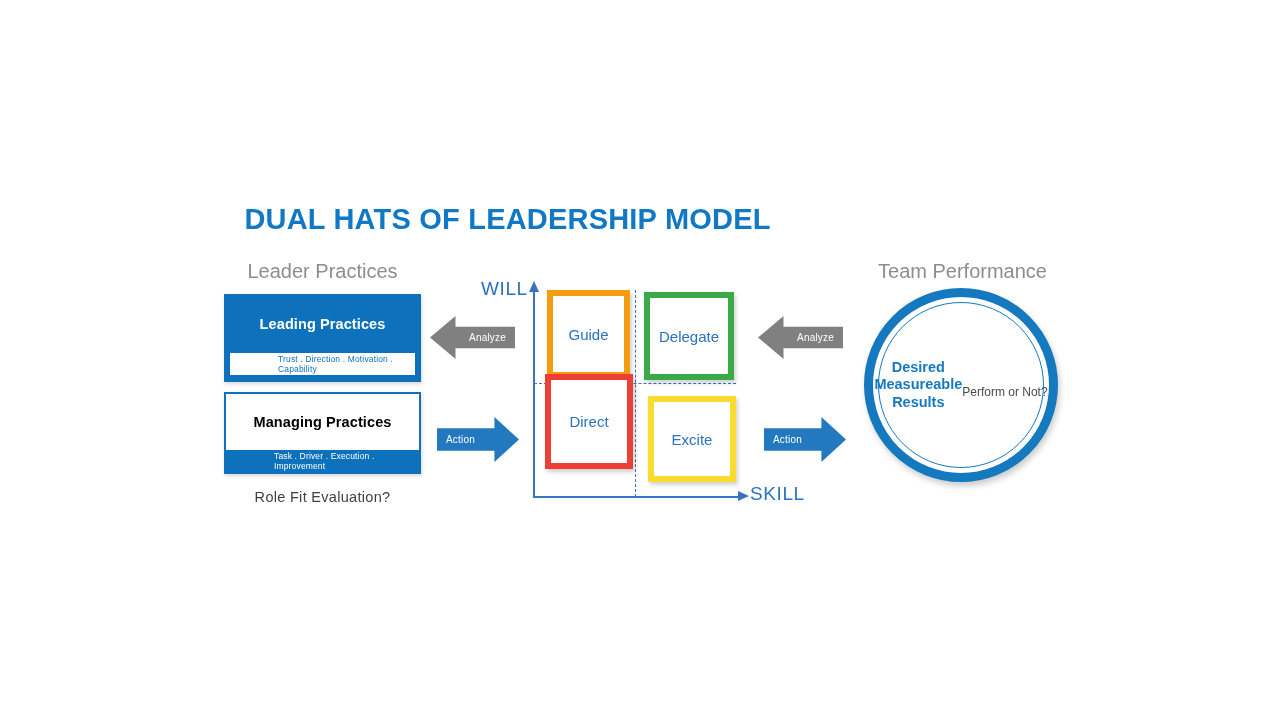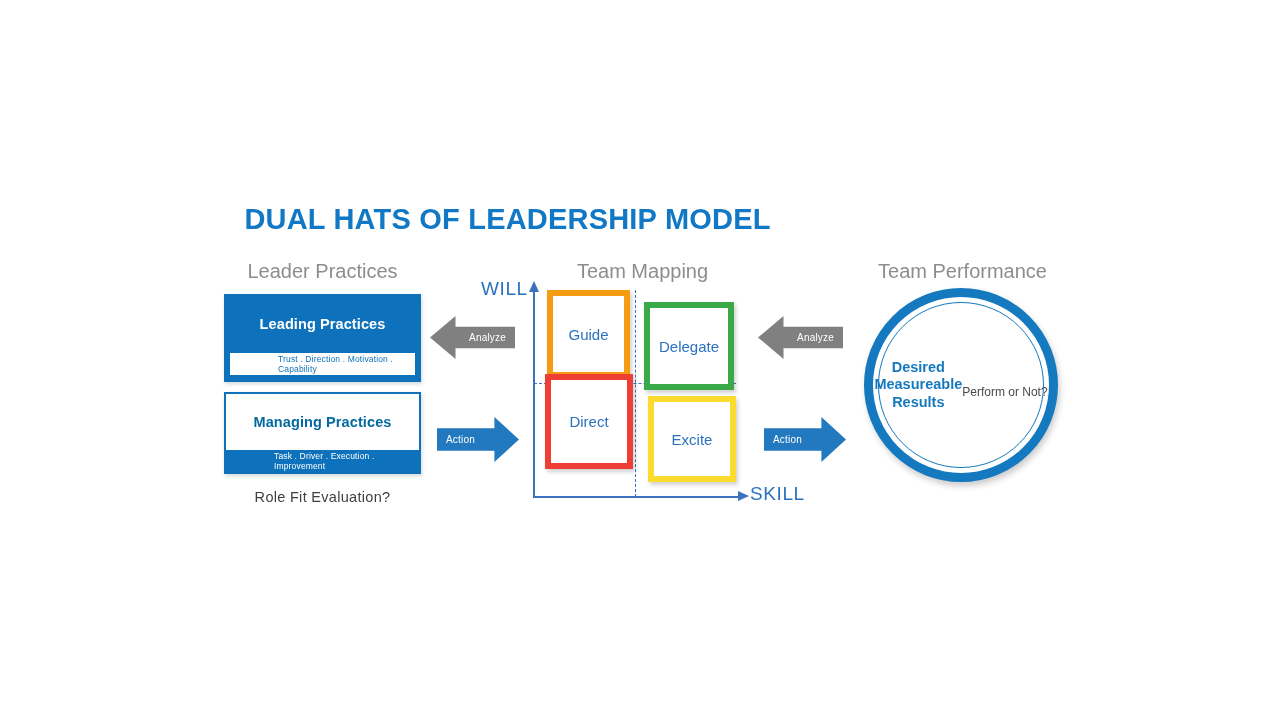--- a/index.html
+++ b/index.html
@@ -97,21 +97,21 @@
   
   #card-managing {
     left: 224px;
     top: 392px;
     height: 82px;
     background: #ffffff;
     border: 2px solid #0d72bb;
   }
   #card-managing .practice-title {
     height: 56px;
-    color: #0369a1;
+    color: #000000;
   }
   #card-managing .practice-sub {
     height: 22px;
     background: #0d72bb;
     color: #ffffff;
   }
 
   .role-fit {
     position: absolute;
     left: 200px;
@@ -176,21 +176,21 @@
     box-sizing: border-box;
     background: #ffffff;
     display: flex;
     align-items: center;
     justify-content: center;
     font-size: 15px;
     color: #2a72c0;
     box-shadow: 2px 3px 4px rgba(0,0,0,0.18);
   }
   #quad-guide    { left: 547px; top: 290px; width: 83px; height: 88px; border: 6px solid #f59c13; }
-  #quad-delegate { left: 644px; top: 302px; width: 90px; height: 88px; border: 6px solid #3aaa49; }
+  #quad-delegate { left: 644px; top: 292px; width: 90px; height: 88px; border: 6px solid #3aaa49; }
   #quad-direct   { left: 545px; top: 374px; width: 88px; height: 95px; border: 6px solid #ef3e33; }
   #quad-excite   { left: 648px; top: 396px; width: 88px; height: 86px; border: 6px solid #fcdb2f; }
 
   
   .flow-arrow {
     position: absolute;
     display: flex;
     align-items: center;
     font-size: 10px;
     color: #ffffff;
@@ -263,21 +263,20 @@
   }
 </style>
 </head>
 <body>
 
 <div class="stage">
 
   <div class="title">DUAL HATS OF LEADERSHIP MODEL</div>
 
   <div class="col-header" id="hdr-leader">Leader Practices</div>
-  <div class="col-header" id="hdr-mapping">Team Mapping</div>
   <div class="col-header" id="hdr-perf">Team Performance</div>
 
   <div class="practice-card" id="card-leading">
     <div class="practice-title">Leading Practices</div>
     <div class="practice-sub">Trust . Direction . Motivation . Capability</div>
   </div>
 
   <div class="practice-card" id="card-managing">
     <div class="practice-title">Managing Practices</div>
     <div class="practice-sub">Task . Driver . Execution . Improvement</div>

